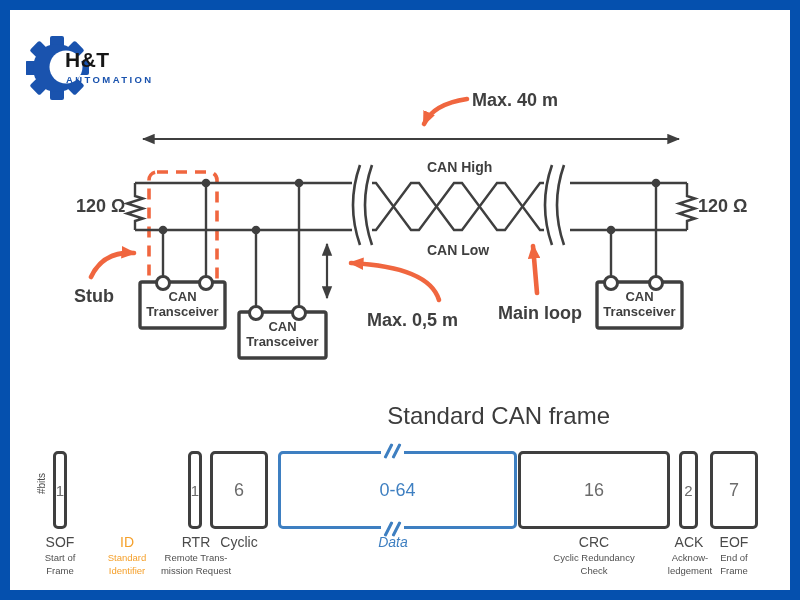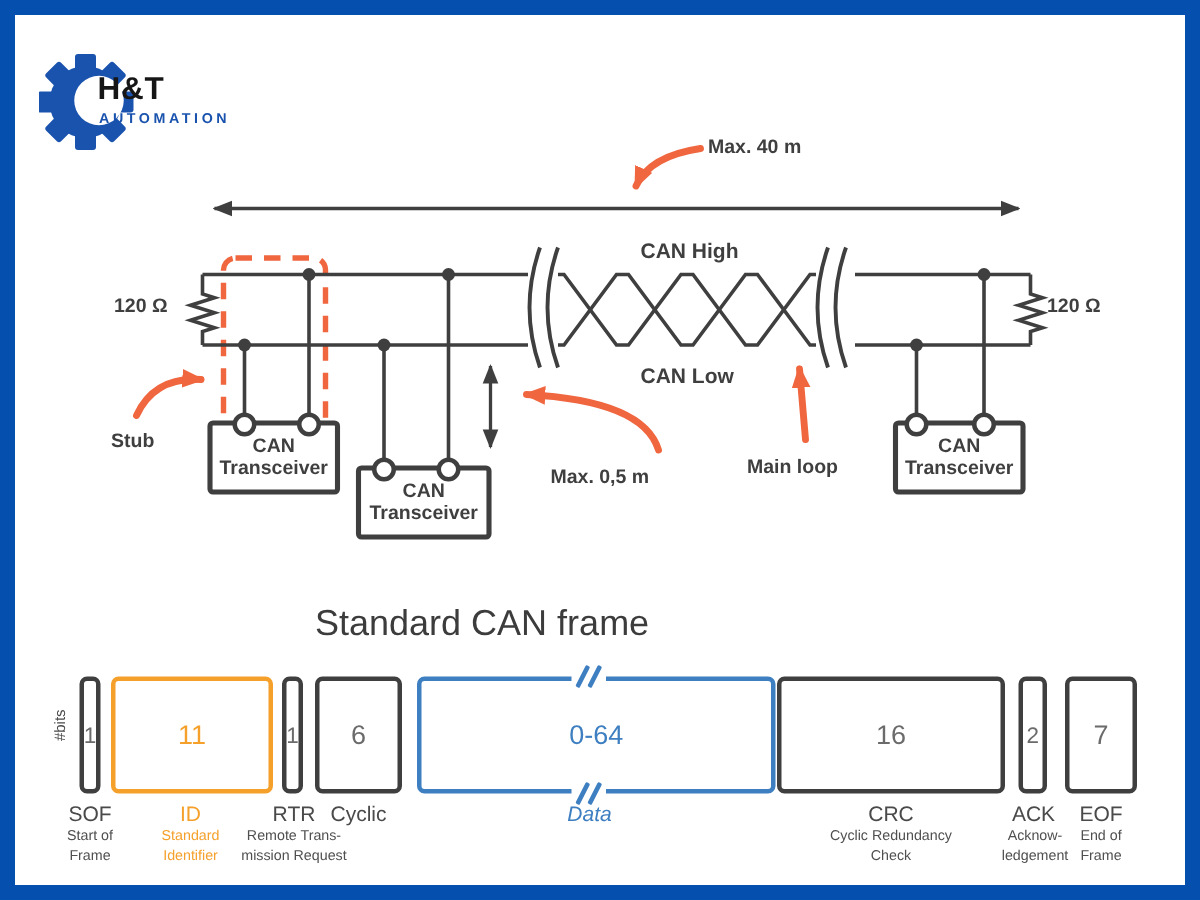--- a/index.html
+++ b/index.html
@@ -2,27 +2,27 @@
 <html><head>
 <meta charset="utf-8">
 <style>
   html,body{margin:0;padding:0;background:#e8e8e8;}
   .page{
     position:relative;width:800px;height:600px;box-sizing:border-box;
     background:#fff;border:10px solid #0550AE;overflow:hidden;
     font-family:"Liberation Sans", sans-serif;
   }
   .abs{position:absolute;}
-  .lbl{position:absolute;font-weight:bold;color:#3f3f3f;white-space:nowrap;font-size:13px;}
+  .lbl{position:absolute;font-weight:bold;color:#3f3f3f;white-space:nowrap;font-size:18px;}
   .lbl.sm{font-size:14px;}
   .tbox{position:absolute;display:flex;flex-direction:column;align-items:center;justify-content:center;
     font-weight:bold;font-size:13px;line-height:1.12;color:#3f3f3f;text-align:center;}
   .logo-title{position:absolute;left:55px;top:38px;font-size:21px;font-weight:bold;color:#161616;letter-spacing:.5px;}
   .logo-sub{position:absolute;left:56px;top:64px;font-size:9.5px;font-weight:bold;color:#1A53AE;letter-spacing:2.4px;}
-  .frame-title{position:absolute;left:200px;top:392px;width:400px;text-align:left;
+  .frame-title{position:absolute;left:200px;top:392px;width:400px;text-align:right;
     font-size:24px;color:#3c3c3c;}
   .bits-axis{position:absolute;left:8px;top:468px;width:46px;text-align:center;font-size:10px;color:#4a4a4a;
     transform:rotate(-90deg);}
   .fbox{position:absolute;top:441px;height:78px;box-sizing:border-box;background:#fff;
     border:3px solid #3f3f3f;border-radius:5px;display:flex;align-items:center;justify-content:center;
     color:#6b6b6b;font-size:18px;}
   .fbox.narrow{font-size:15px;}
   .fbox.amber{border-color:#F5A02B;color:#F5A02B;}
   .fbox.blue{border-color:#3E7FC1;color:#3E7FC1;}
   .fabbr{position:absolute;top:524px;text-align:center;font-size:14px;color:#4a4a4a;white-space:nowrap;}
@@ -152,23 +152,20 @@
     <span>CAN</span>
     <span>Transceiver</span>
   </div>
 
   <div class="frame-title">Standard CAN frame</div>
   <div class="bits-axis">#bits</div>
 
   <div class="fbox narrow" style="left:43px;width:14px">
       <span>1</span>
     </div>
-  <div class="fbox amber" style="left:64px;width:108px">
-      <span>11</span>
-    </div>
   <div class="fbox narrow" style="left:178px;width:14px">
       <span>1</span>
     </div>
   <div class="fbox" style="left:200px;width:58px">
       <span>6</span>
     </div>
   <div class="fbox blue" style="left:268px;width:239px">
       <span>0-64</span>
     </div>
   <div class="fbox" style="left:508px;width:152px">

